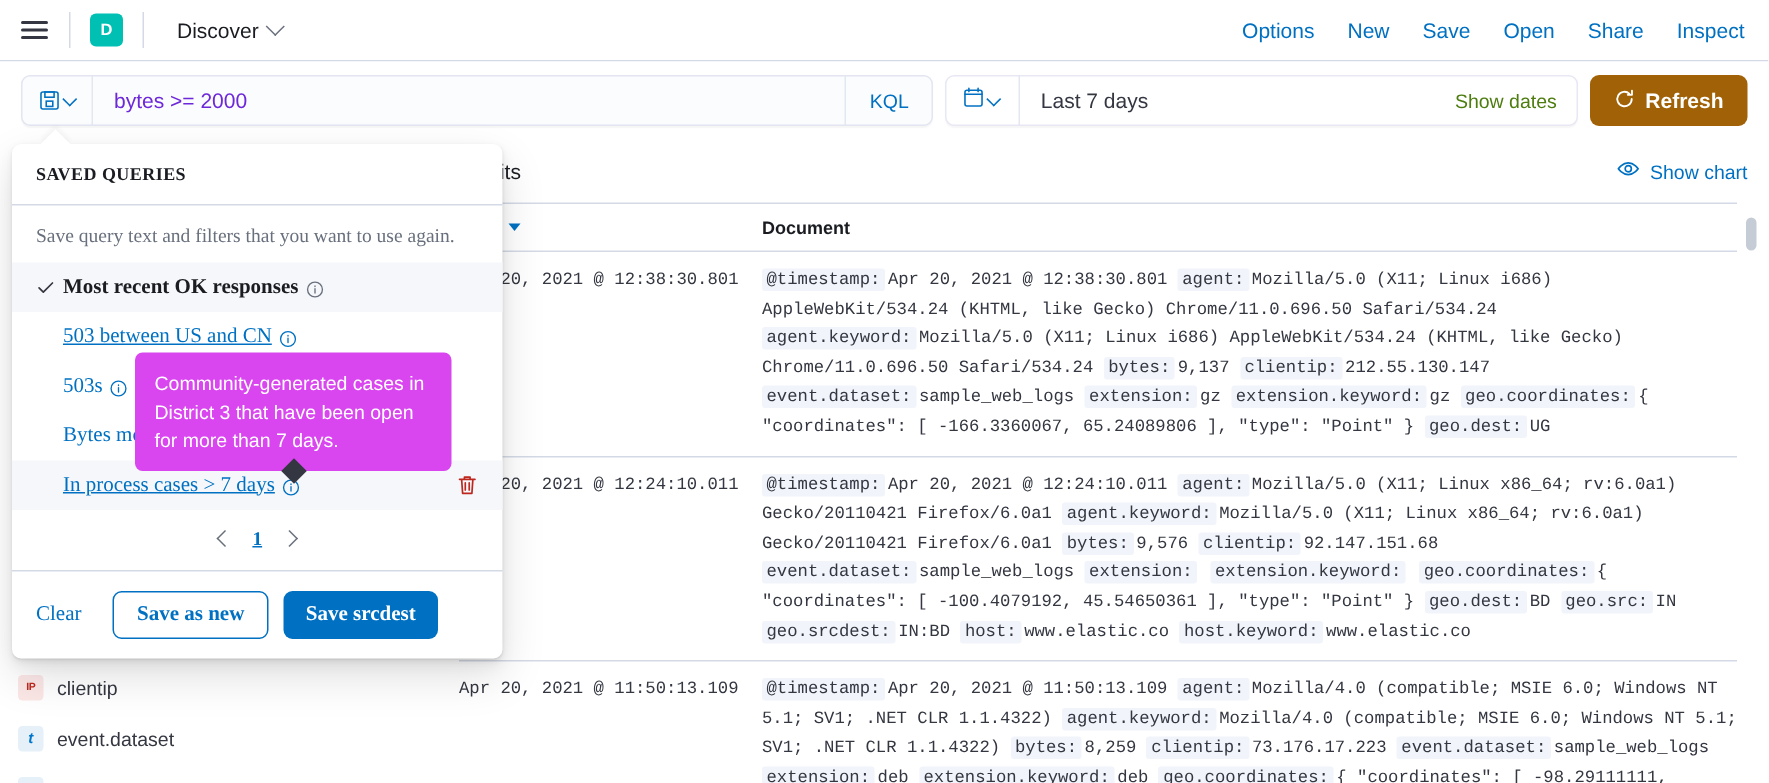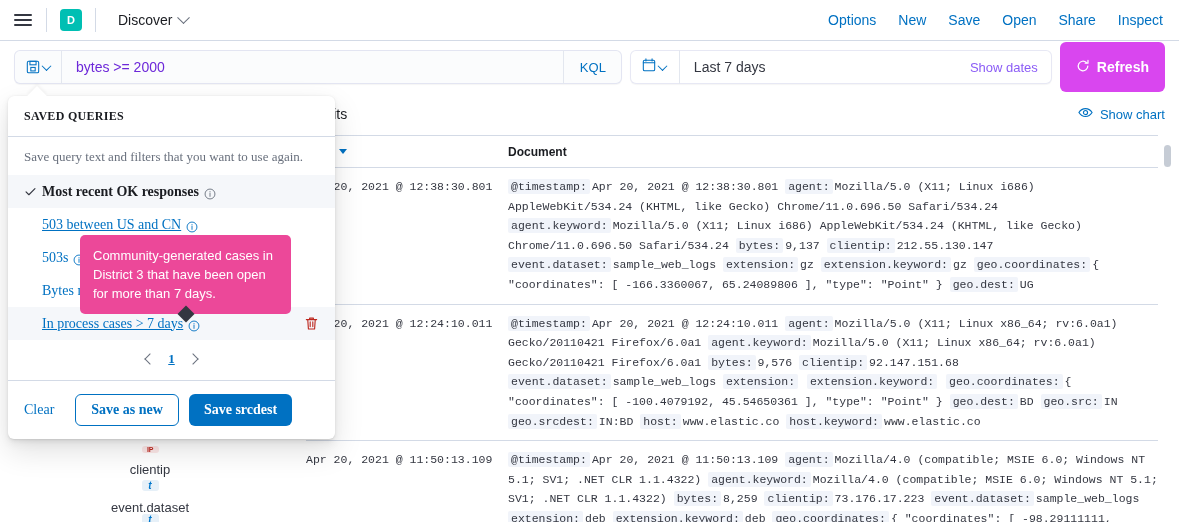--- a/index.html
+++ b/index.html
@@ -61,30 +61,30 @@
     padding:0 16px; font-size:13px; color:#0071c2; cursor:pointer;
     border-left:1px solid #e3e7ef; height:34px; display:flex; align-items:center;
   }
   .datebar {
     width:422px; height:34px; background:#fff; border-radius:6px;
     box-shadow: inset 0 0 0 1px rgba(19,34,149,0.1), 0 1px 1px rgba(0,0,0,.04);
     display:flex; align-items:center;
   }
   .cal-btn { width:50px; height:34px; display:flex; align-items:center; justify-content:center; gap:3px; cursor:pointer; border-right:1px solid #e3e7ef;}
   .datetext { flex:1; padding-left:14px; font-size:14px; color:#343741; cursor:pointer; }
-  .showdates { font-size:13px; color:#8b5cf6; padding-right:14px; cursor:pointer; }
+  .showdates { font-size:13px; color:#4d7c0f; padding-right:14px; cursor:pointer; }
   .refresh {
-    height:50px; padding:0 16px; background:#d946ef; color:#fff; border:none; border-radius:6px;
+    height:34px; padding:0 16px; background:#a16207; color:#fff; border:none; border-radius:6px;
     font-size:14px; font-weight:600; font-family:inherit; display:flex; align-items:center; gap:7px; cursor:pointer;justify-content:center;
   }
 
   
   .main { position:absolute; top:93px; left:0; width:1179px; height:429px; display:flex; background:#fff; }
   .sidebar { width:300px; padding:8px 12px; overflow:hidden; position:relative; }
-  .fieldrow { display:flex; align-items:center; gap:9px; height:24px; margin-bottom:10px; cursor:pointer;flex-direction:column; }
+  .fieldrow { display:flex; align-items:center; gap:9px; height:24px; margin-bottom:10px; cursor:pointer; }
   .ftype {
     width:17px; height:17px; border-radius:3px; font-size:10px; font-style:italic;
     display:flex; align-items:center; justify-content:center; font-weight:700;
   }
   .ftype.t { background:#e6f0f8; color:#0077cc; }
   .ftype.ip { background:#fce7e7; color:#bd271e; font-style:normal; font-size:7px; letter-spacing:-.3px;}
   .fname { font-size:13px; color:#343741; }
 
   .content { flex:1; position:relative; }
   .hitsrow { height:42px; display:flex; align-items:center; padding:0 14px 0 6px; }
@@ -148,22 +148,22 @@
     height:32px; padding:0 15px; font-size:14px; font-weight:600; font-family:inherit;
     color:#0071c2; background:#fff; border:1px solid #0071c2; border-radius:6px; cursor:pointer;
   }
   .btn-primary {
     height:32px; padding:0 15px; font-size:14px; font-weight:600; font-family:inherit;
     color:#fff; background:#0071c2; border:none; border-radius:6px; cursor:pointer;
   }
 
   
   .tooltip {
-    position:absolute; left:80px; top:235px; width:211px;
-    background:#ec4899; color:#fff; border-radius:5px;
+    position:absolute; left:90px; top:235px; width:211px;
+    background:#d946ef; color:#fff; border-radius:5px;
     padding:11px 13px; font-size:13px; line-height:19px; z-index:60;
   }
   .tt-arrow {
     position:absolute; bottom:-6px; left:50%; margin-left:-6px;
     width:12px; height:12px; background:#343741; transform:rotate(45deg);
   }
 </style>
 </head>
 <body>
 

